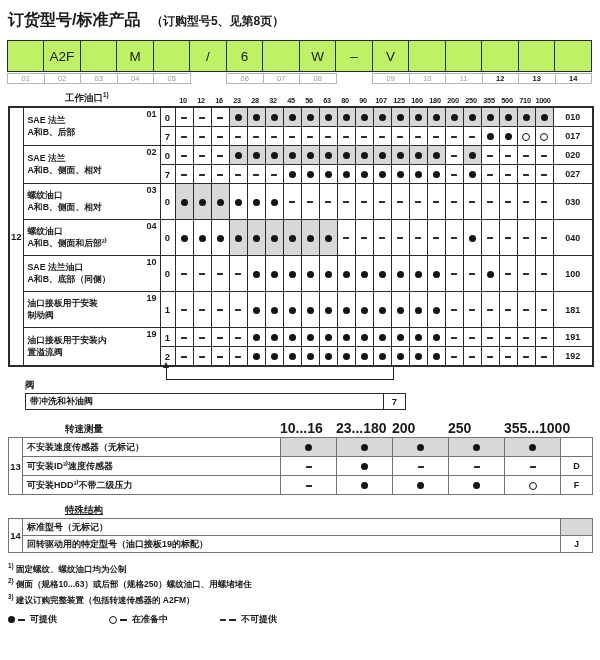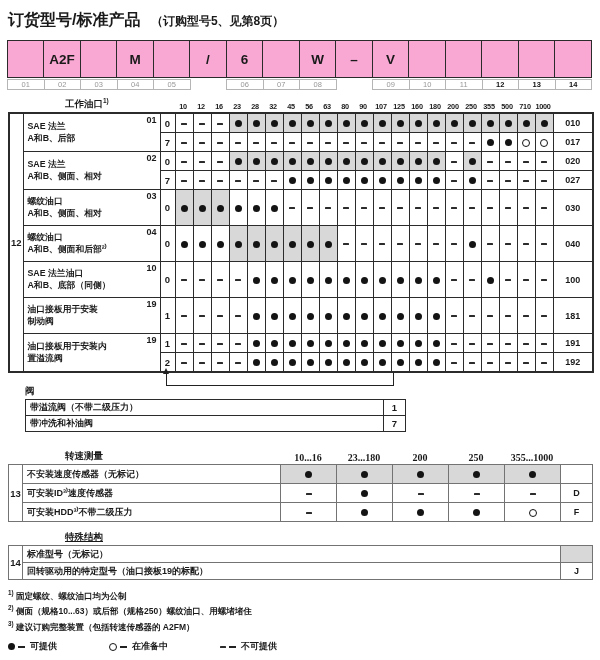--- a/index.html
+++ b/index.html
@@ -5,22 +5,22 @@
   * { box-sizing: border-box; }
   body { margin:0; background:#fff; }
   .page { width:600px; height:660px; padding:8px 8px 0 8px; position:relative;
           font-family:"Liberation Sans", sans-serif; color:#1a1a1a; background:#fff; overflow:hidden; }
 
   .title-row { margin:2px 0 9px 0; white-space:nowrap; }
   .title { font-size:16px; font-weight:bold; }
   .subtitle { font-size:12px; font-weight:bold; margin-left:6px; }
 
   #code-strip { display:grid; grid-template-columns:repeat(16,1fr); width:584px; }
-  .cbox { border:1.5px solid #2b2b2b; height:38px; display:flex; align-items:center;
-          justify-content:center; font-size:13.5px; font-weight:bold; background:#f9a8d4;
+  .cbox { border:1.5px solid #2b2b2b; height:32px; display:flex; align-items:center;
+          justify-content:center; font-size:13.5px; font-weight:normal; background:#bef264;
           margin-left:-1.5px; }
   #code-labels { display:grid; grid-template-columns:repeat(16,1fr); width:584px; margin-top:1px; }
   .clabel { height:11px; line-height:10px; text-align:center; font-size:7.5px; color:#979797;
             border:1px solid #b5b5b5; margin-left:-1px; background:#fff; }
   .clabel.sep { border:none; background:none; }
   .clabel.bold { color:#111; font-weight:bold; }
 
   #matrix-head { width:584px; display:grid; grid-template-columns:14px 137px 15px repeat(21,18px) 40px;
                  align-items:end; margin-top:7px; }
   .mh-title { font-size:9.5px; font-weight:bold; padding-left:43px; padding-bottom:1px; white-space:nowrap; }
@@ -53,23 +53,23 @@
                    border-bottom:6px solid #222; }
 
   .sec-head { font-size:9.5px; font-weight:bold; margin:1px 0 1px 0; }
   #valve-head { margin-left:17px; margin-top:-1px; }
   #valve { width:380px; margin-left:17px; border:1.5px solid #2b2b2b; }
   #valve td { border:1px solid #2b2b2b; height:16px; padding:0; }
   td.vlabel { font-size:9px; font-weight:bold; padding:0 4px !important; }
   td.vcode { width:22px; text-align:center; font-weight:bold; font-size:9.5px; }
 
   #speed-head { display:grid; grid-template-columns:14px 258px repeat(5,56px) 32px; width:584px;
-                margin-top:18px; align-items:end;font-family:Liberation Serif, serif; }
+                margin-top:10px; align-items:end; }
   .sph-title { font-size:9.5px; font-weight:bold; padding-left:43px; padding-bottom:1px; }
-  .sph-col { text-align:center; font-size:10px; font-weight:bold; padding-bottom:1px; }
+  .sph-col { font-size:14px; font-weight:bold; padding-bottom:1px; }
   #speed, #special { width:584px; border:1.5px solid #2b2b2b; }
   #speed td, #special td { border:1px solid #737373; height:17px; padding:0; }
   td.splabel { font-size:9px; font-weight:bold; padding:0 4px !important; }
 
   #special-head { margin-top:9px; padding-left:57px;text-decoration:underline; }
 
   #footnotes { margin-top:7px; }
   .fn { font-size:8.5px; font-weight:bold; line-height:11.5px; }
   .fn sup { font-size:6.3px; }
 
@@ -455,24 +455,20 @@
   </div>
 
   <div class="sec-head" id="valve-head">阀</div>
   <table id="valve">
     <colgroup>
         <col style="width:358px">
         <col style="width:22px">
       </colgroup>
     <tbody id="valve-body">
         <tr>
-          <td class="vlabel">带溢流阀（不带二级压力）</td>
-          <td class="vcode">1</td>
-        </tr>
-        <tr>
           <td class="vlabel">带冲洗和补油阀</td>
           <td class="vcode">7</td>
         </tr>
       </tbody>
   </table>
 
   <div id="speed-head">
       <div></div>
       <div class="sph-title">转速测量</div>
       <div class="sph-col">10...16</div>

